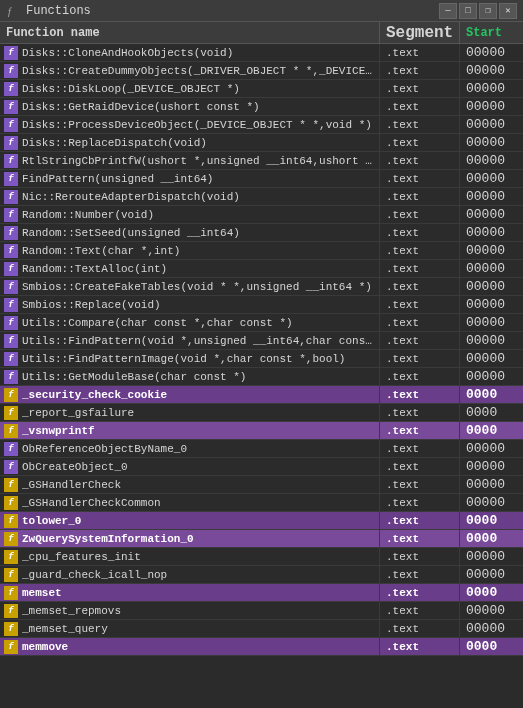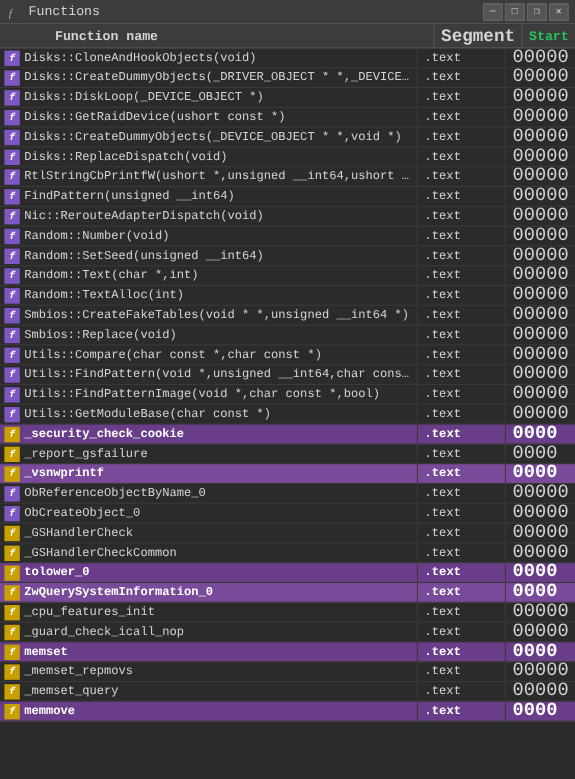--- a/index.html
+++ b/index.html
@@ -56,21 +56,20 @@
       cursor: pointer;
     }
     .title-btn.close { background: #555; }
 
     #table-header {
       display: flex;
       background: #3c3c3c;
       border-bottom: 1px solid #555;
       height: 22px;
       align-items: flex-start;
-      padding-left: 44px;
     }
     .col-name {
       width: 380px;
       padding: 0 6px;
       color: #d4d4d4;
       font-size: 12px;
       font-weight: bold;
       border-right: 1px solid #555;
       height: 100%;
       display: flex;
@@ -168,21 +167,21 @@
     }
     .row.selected .cell-segment,
     .row.selected-alt .cell-segment,
     .row.highlight .cell-segment {
       color: #fff;
       font-weight: bold;
     }
     .cell-start {
       flex: 1;
       padding: 0 6px;
-      font-size: 17px;
+      font-size: 13px;
       color: #d4d4d4;
       height: 100%;
       display: flex;
       align-items: center;
     }
     .row.selected .cell-start,
     .row.selected-alt .cell-start,
     .row.highlight .cell-start {
       color: #fff;
       font-weight: bold;
@@ -244,21 +243,21 @@
     <div class="cell-name">
       <div class="func-icon">f</div>
       <span class="cell-name-text">Disks::GetRaidDevice(ushort const *)</span>
     </div>
     <div class="cell-segment">.text</div>
     <div class="cell-start">00000</div>
   </div>
     <div class="row">
     <div class="cell-name">
       <div class="func-icon">f</div>
-      <span class="cell-name-text">Disks::CreateDummyObjects(_DEVICE_OBJECT * *,void *)</span>
+      <span class="cell-name-text">Disks::ProcessDeviceObject(_DEVICE_OBJECT * *,void *)</span>
     </div>
     <div class="cell-segment">.text</div>
     <div class="cell-start">00000</div>
   </div>
     <div class="row">
     <div class="cell-name">
       <div class="func-icon">f</div>
       <span class="cell-name-text">Disks::ReplaceDispatch(void)</span>
     </div>
     <div class="cell-segment">.text</div>

